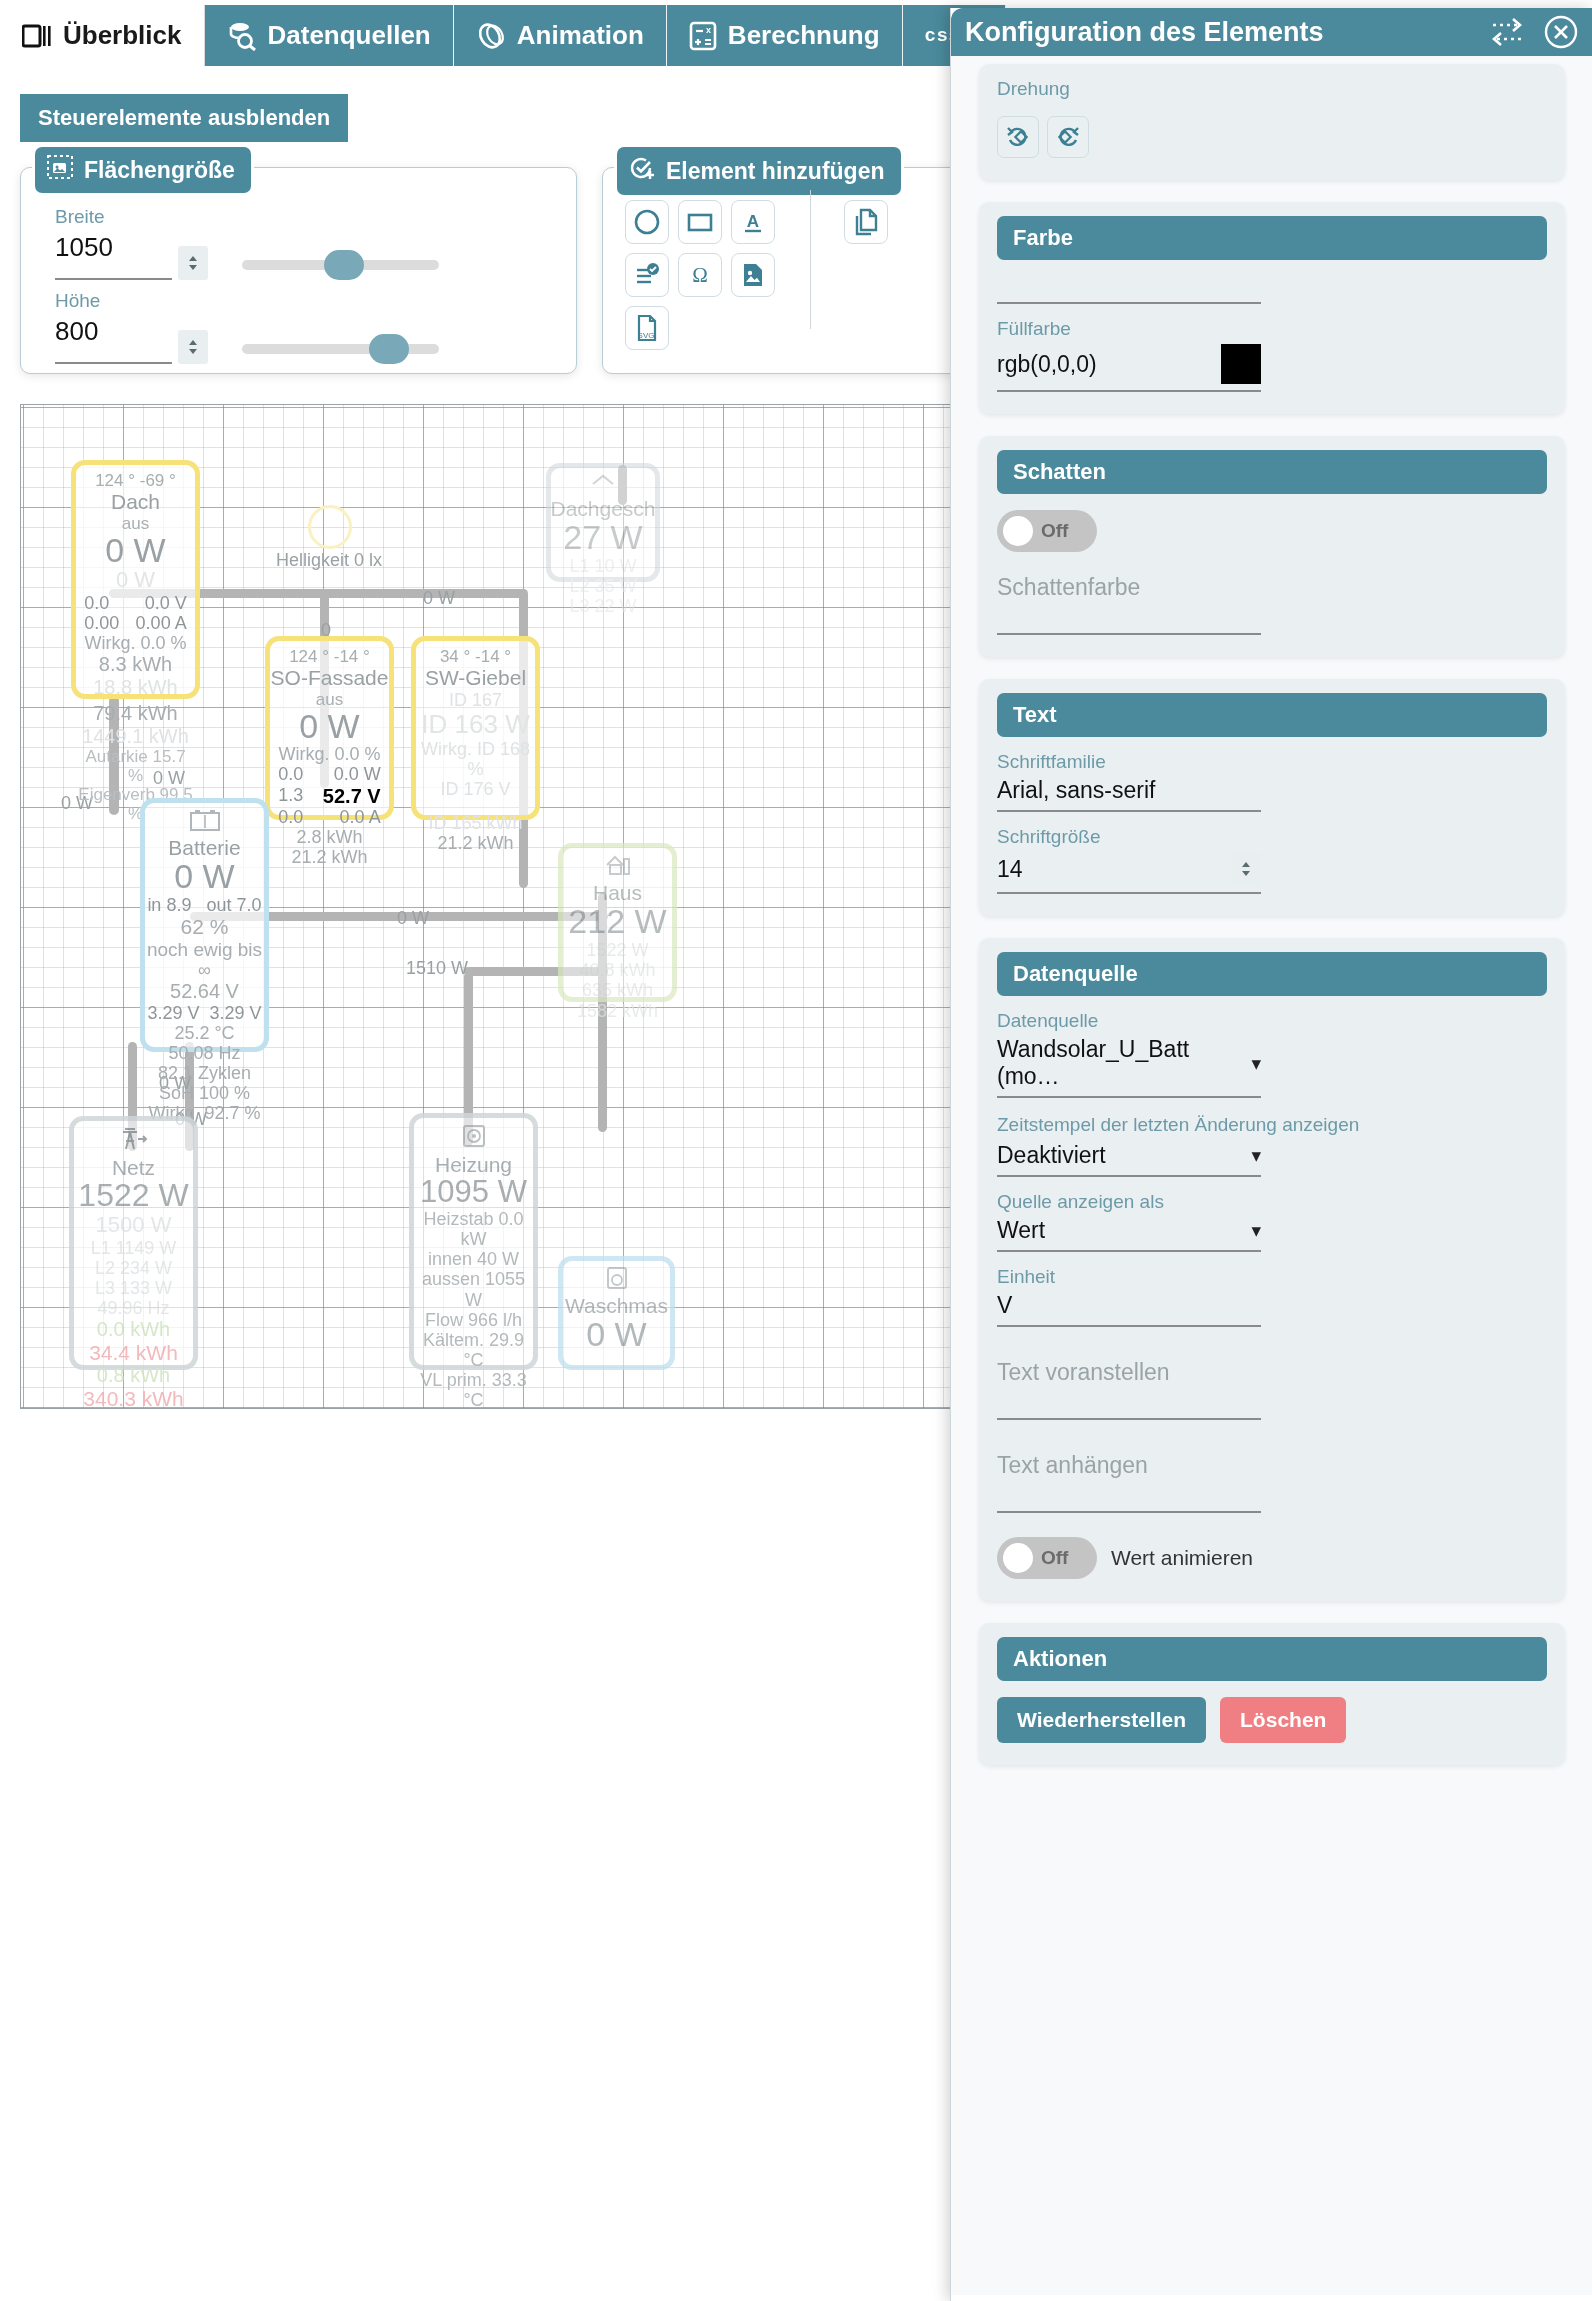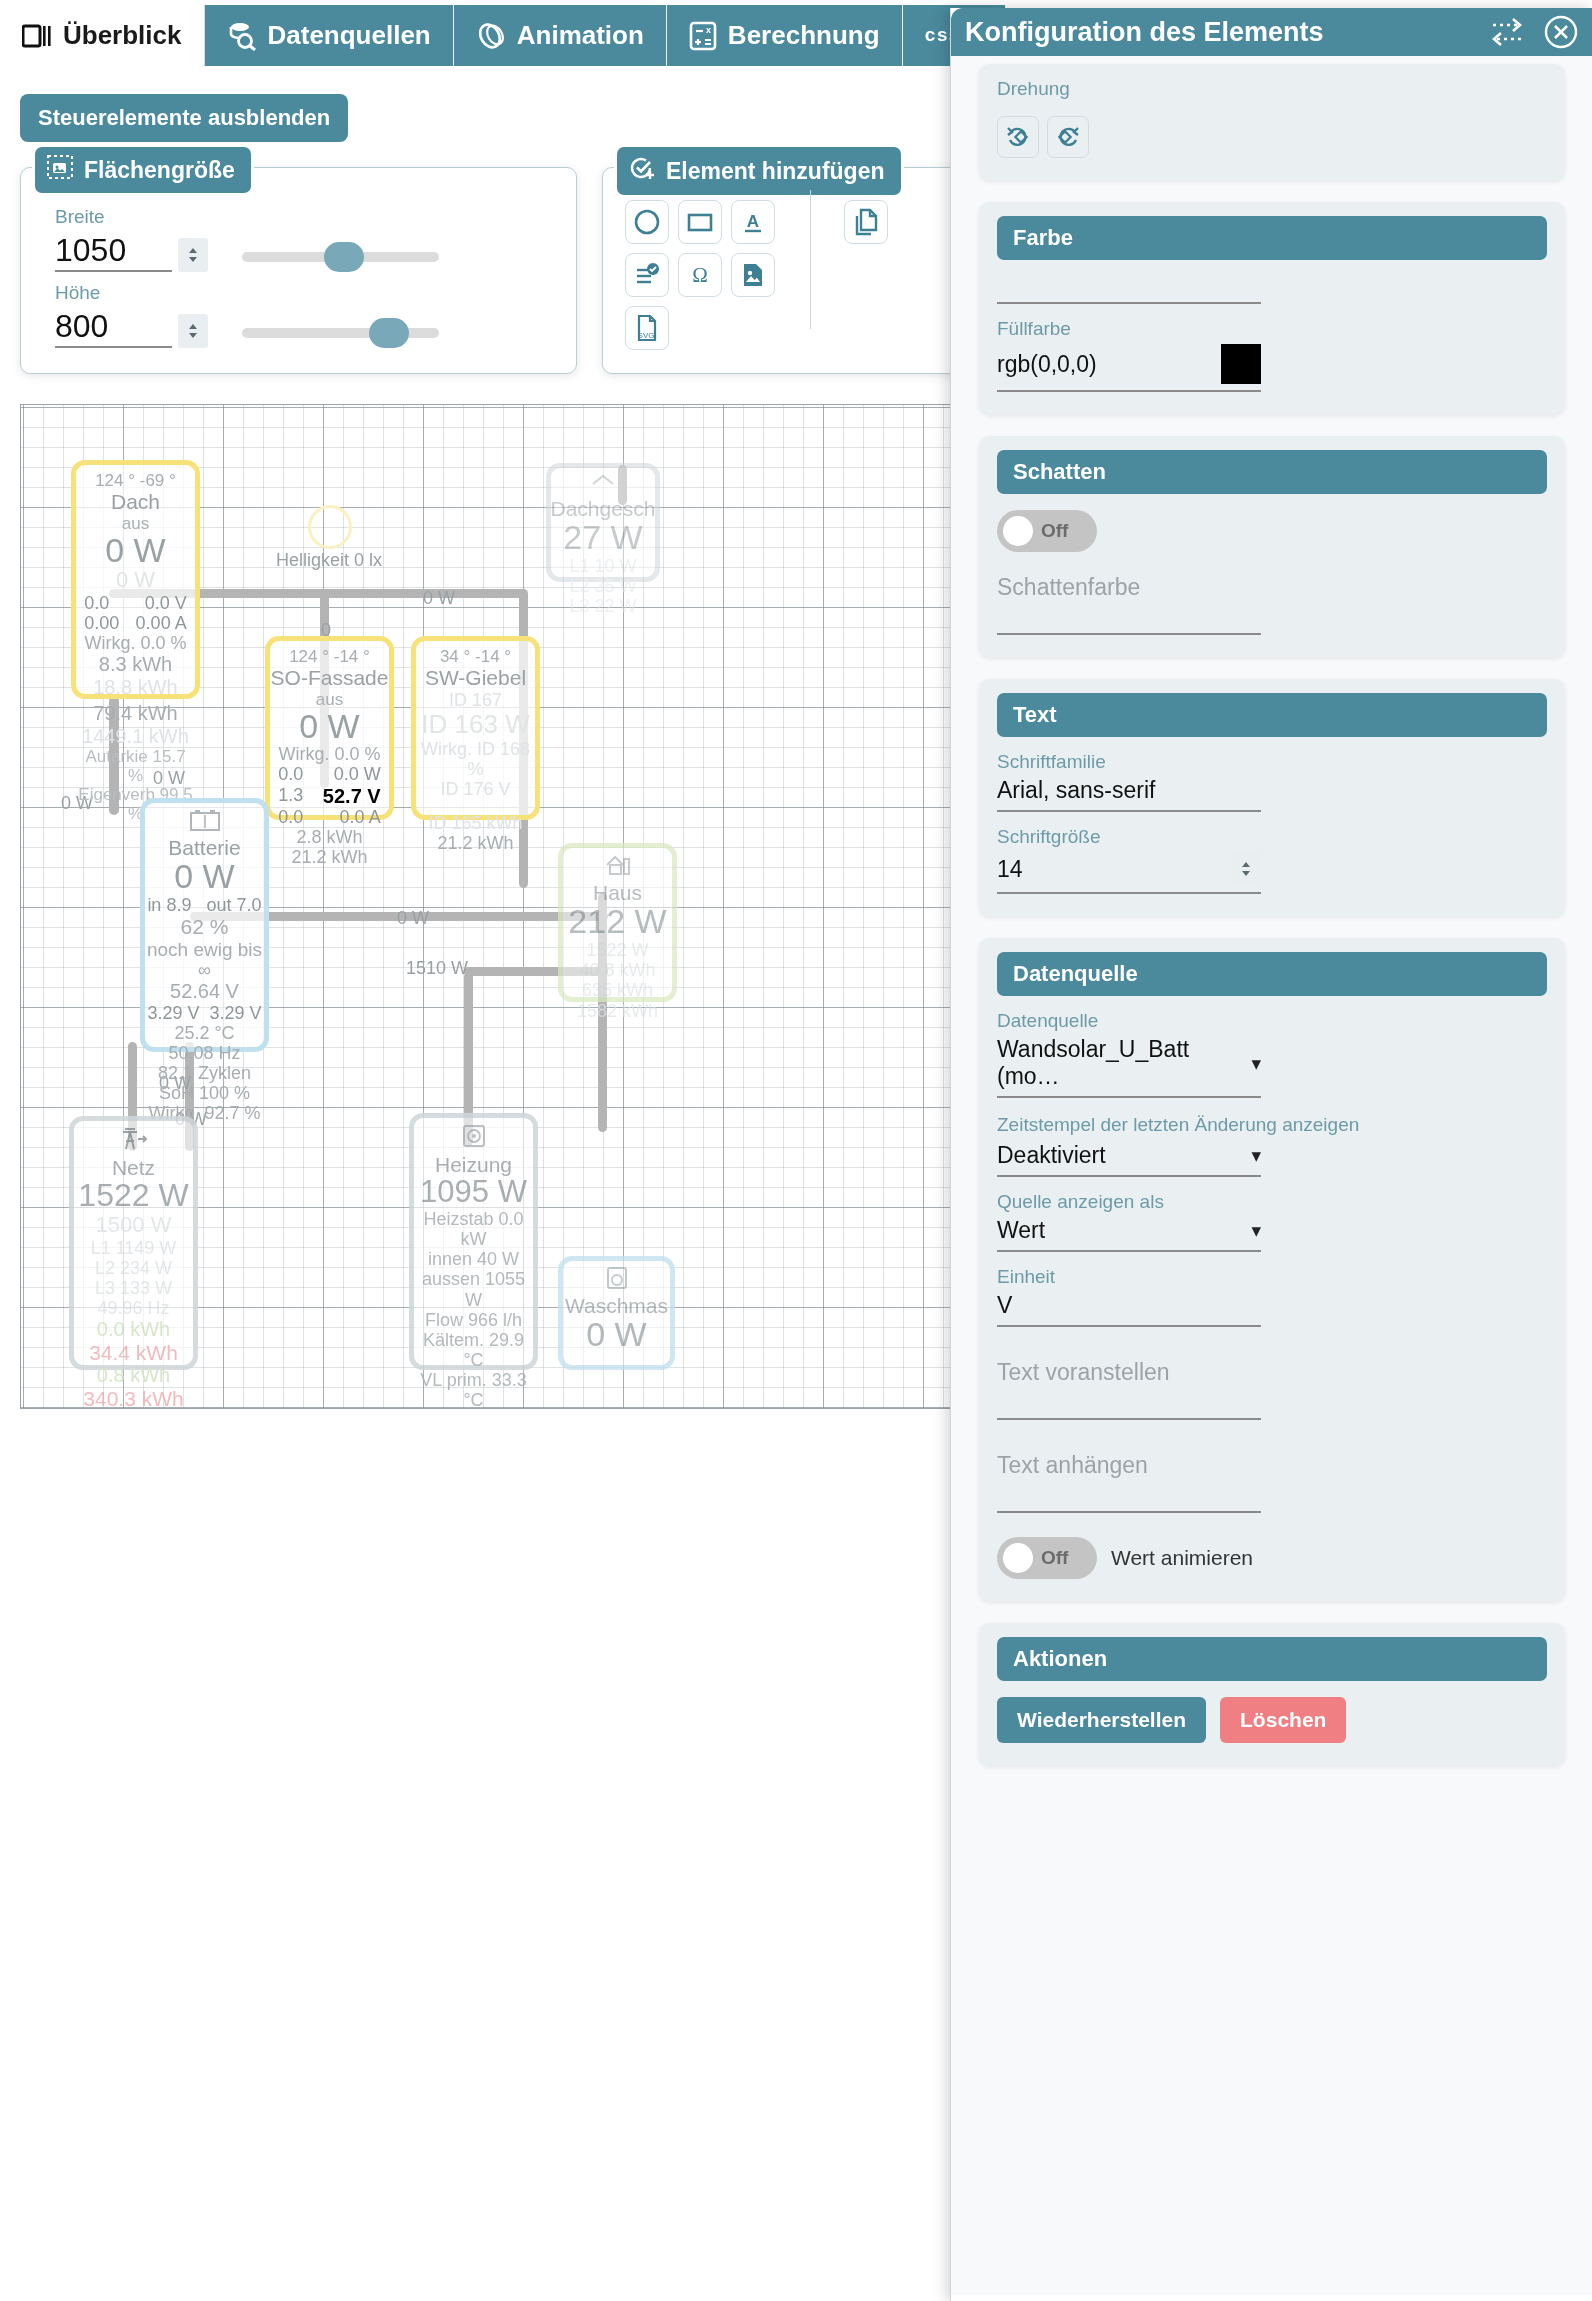--- a/index.html
+++ b/index.html
@@ -26,42 +26,42 @@
   .tab .ticon { display:flex; align-items:center; }
   .tab .ticon svg { display:block; }
   .tab.cssl { font-size:22px; gap:8px; }
   .tab .cssword { font-family:"Liberation Mono", monospace; font-size:19px; letter-spacing:0.5px;}
 
   
   #workspace { position:absolute; left:0; top:66px; width:995px; height:2236px; background:#fff; }
 
   .hidebtn {
     position:absolute; left:20px; top:28px;
-    background:#4a8a9c; color:#fff; border-radius:8px;
+    background:#4a8a9c; color:#fff; border-radius:0;
     padding:11px 18px; font-size:22px; font-weight:bold;
     box-shadow:0 0 0 3px #fff;
   }
 
   .card {
     position:absolute; border:1px solid #b9cdd4; border-radius:10px;
     background:#fff; box-shadow:0 2px 10px rgba(0,0,0,.10);
   }
   .cardhead {
     position:absolute; top:-21px; left:14px;
     background:#4a8a9c; color:#fff; border-radius:7px;
     padding:8px 16px 8px 12px; font-size:23px; font-weight:bold;
     display:flex; align-items:center; gap:11px; white-space:nowrap;
     box-shadow:0 0 0 3px #fff;
   }
 
   .fieldlabel { color:#6d9aa8; font-size:19px; }
   .numrow { display:flex; align-items:flex-end; gap:0; }
   .numbox {
     width:117px; border-bottom:2px solid #8a8a8a;
-    font-size:32px; color:#111; padding-bottom:1px;
+    font-size:26px; color:#111; padding-bottom:15px;
   }
   .spinner {
     width:30px; height:34px; background:#e9eef0; border-radius:3px;
     display:flex; flex-direction:column; align-items:center; justify-content:center;
     color:#5a6b72; margin-left:6px;
   }
   .slider { position:relative; width:197px; height:10px; background:#dcdcdc; border-radius:5px; }
   .slider .knob {
     position:absolute; top:-10px; width:40px; height:30px; border-radius:15px; background:#79a9b8;
   }

